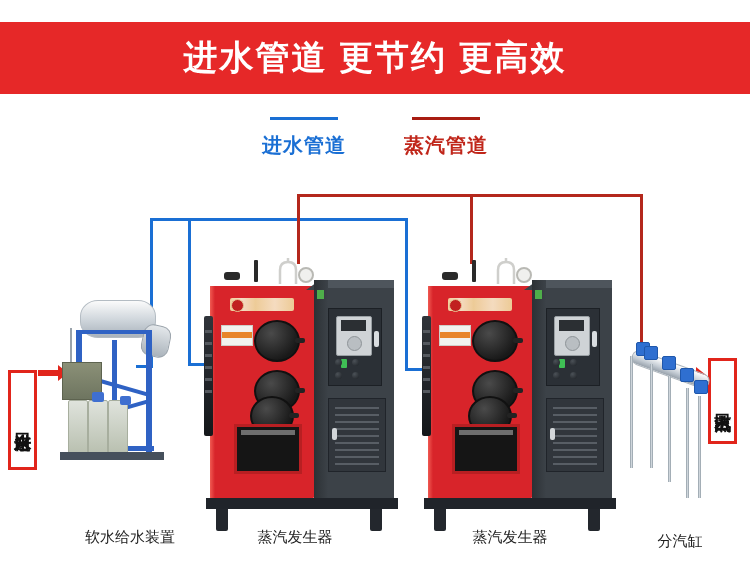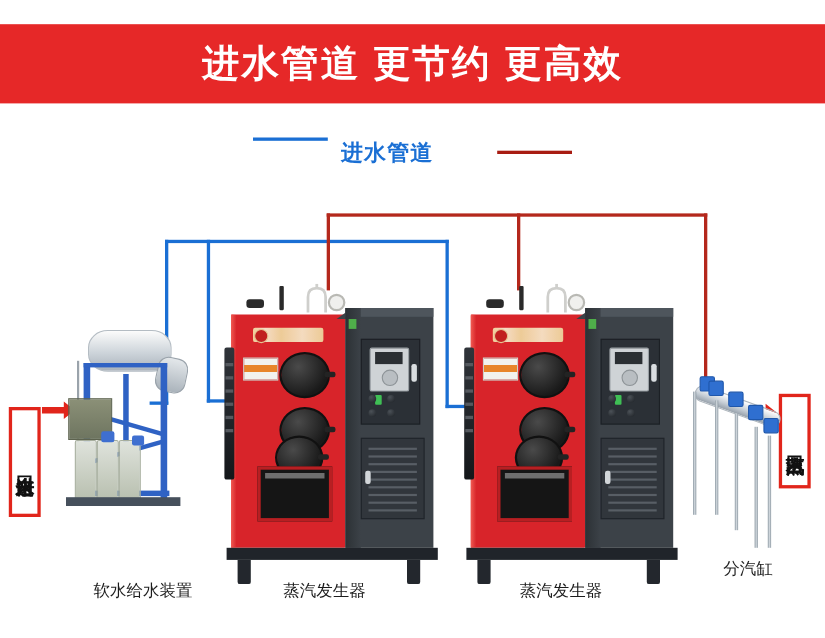--- a/index.html
+++ b/index.html
@@ -21,21 +21,21 @@
   .banner-title{
     color:#fff;font-size:34px;font-weight:bold;letter-spacing:2px;
     white-space:nowrap;
   }
 
   
   .legend{
     position:absolute;top:123px;left:0;width:750px;height:30px;
     display:flex;align-items:center;justify-content:center;gap:58px;
   }
-  .legend-item{display:flex;align-items:flex-start;gap:12px;}
+  .legend-item{display:flex;align-items:center;gap:12px;flex-direction:column;}
   .legend-line{display:block;width:68px;height:3px;}
   .legend-line.water{background:#1a6fd4;}
   .legend-line.steam{background:#a81c12;}
   .legend-label{font-size:20px;font-weight:bold;letter-spacing:1px;}
   .legend-label.water{color:#1a6fd4;}
   .legend-label.steam{color:#c0261a;}
 
   
   .pipe{position:absolute;background:#1a6fd4;}
   .pipe.steam{background:#b4281c;}
@@ -156,20 +156,21 @@
     <div class="banner-title">进水管道  更节约  更高效</div>
   </div>
 
   <div class="legend">
     <div class="legend-item">
       <span class="legend-line water"></span>
       <span class="legend-label water">进水管道</span>
     </div>
     <div class="legend-item">
       <span class="legend-line steam"></span>
+      <span class="legend-label steam">蒸汽管道</span>
     </div>
   </div>
 
   <div class="pipe" style="left:150px;top:218px;width:3px;height:150px;"></div>
 
   <div class="pipe" style="left:150px;top:218px;width:258px;height:3px;"></div>
 
   <div class="pipe" style="left:188px;top:218px;width:3px;height:148px;"></div>
 
   <div class="pipe" style="left:188px;top:363px;width:26px;height:3px;"></div>
@@ -358,15 +359,15 @@
     <div class="d-leg" style="left:0px;top:16px;height:112px;"></div>
     <div class="d-leg" style="left:20px;top:24px;height:104px;"></div>
     <div class="d-leg" style="left:38px;top:36px;height:106px;"></div>
     <div class="d-leg" style="left:56px;top:48px;height:110px;"></div>
     <div class="d-leg" style="left:68px;top:56px;height:102px;"></div>
   </div>
 
   <div class="caption" style="left:60px;top:528px;width:140px;">软水给水装置</div>
   <div class="caption" style="left:220px;top:528px;width:150px;">蒸汽发生器</div>
   <div class="caption" style="left:435px;top:528px;width:150px;">蒸汽发生器</div>
-  <div class="caption" style="left:620px;top:508px;width:120px;">分汽缸</div>
+  <div class="caption" style="left:620px;top:532px;width:120px;">分汽缸</div>
 
 </div>
 
 </body></html>

